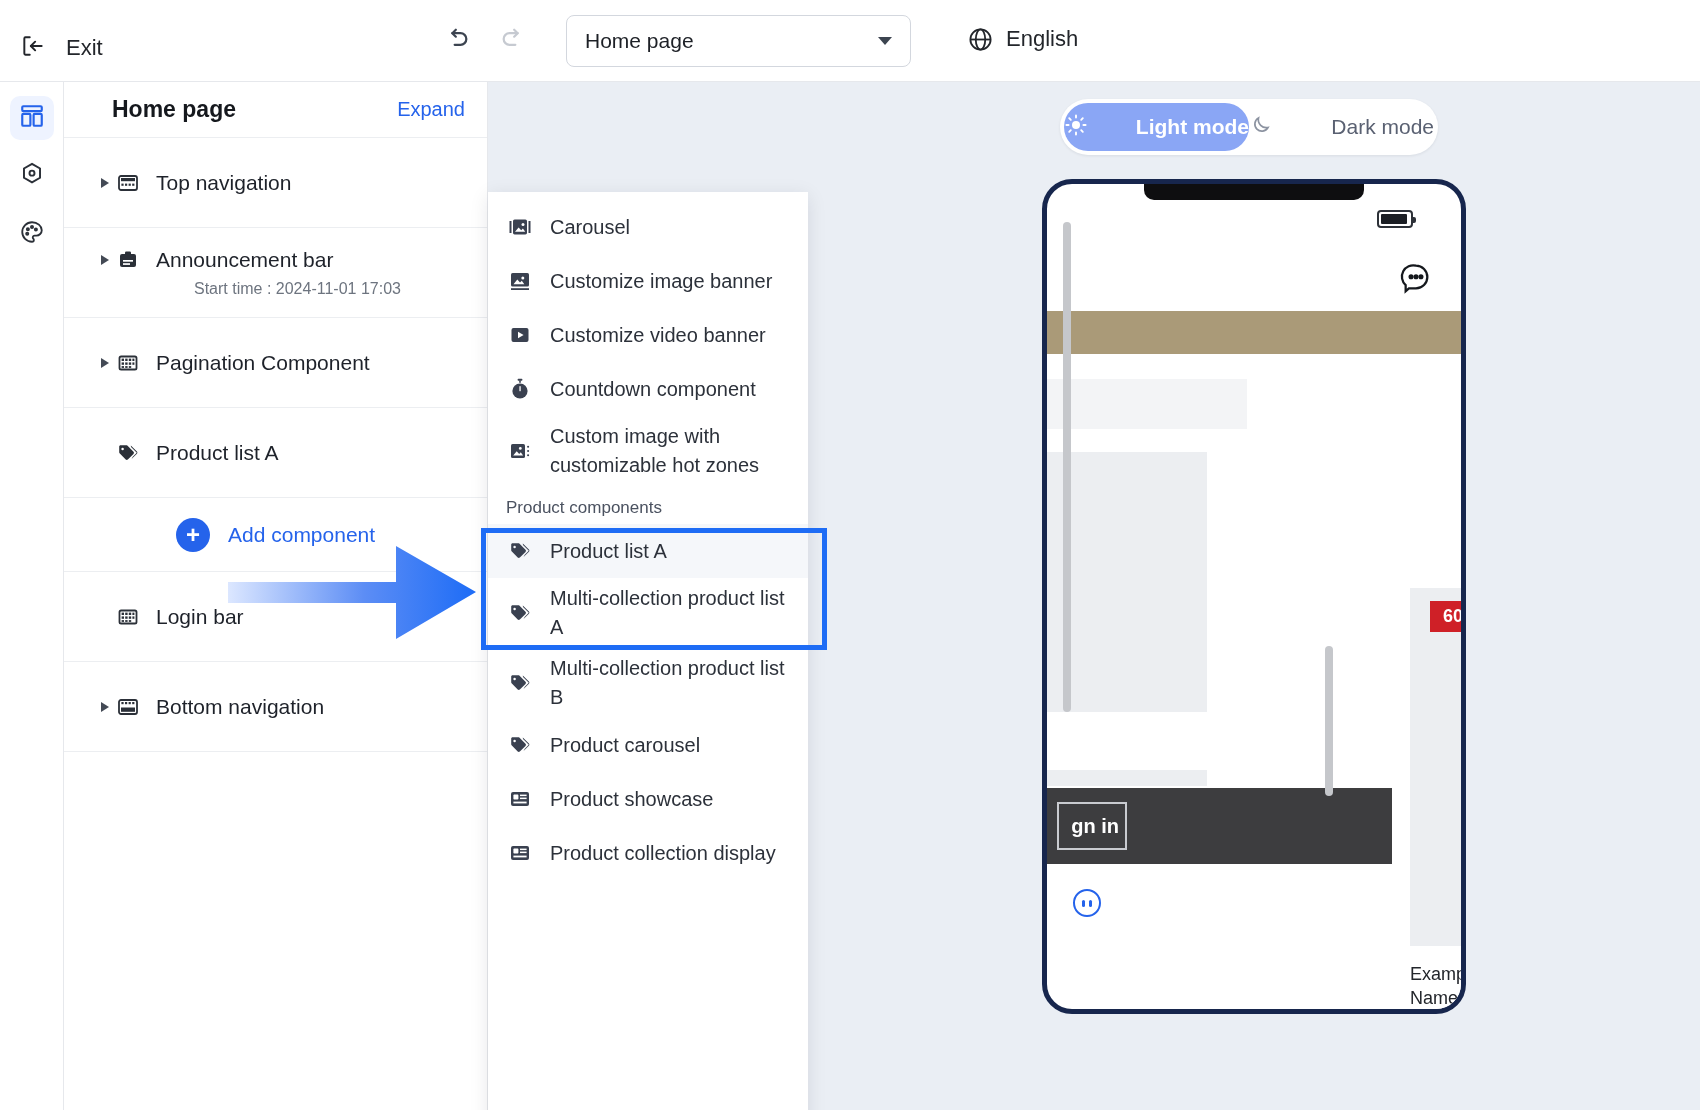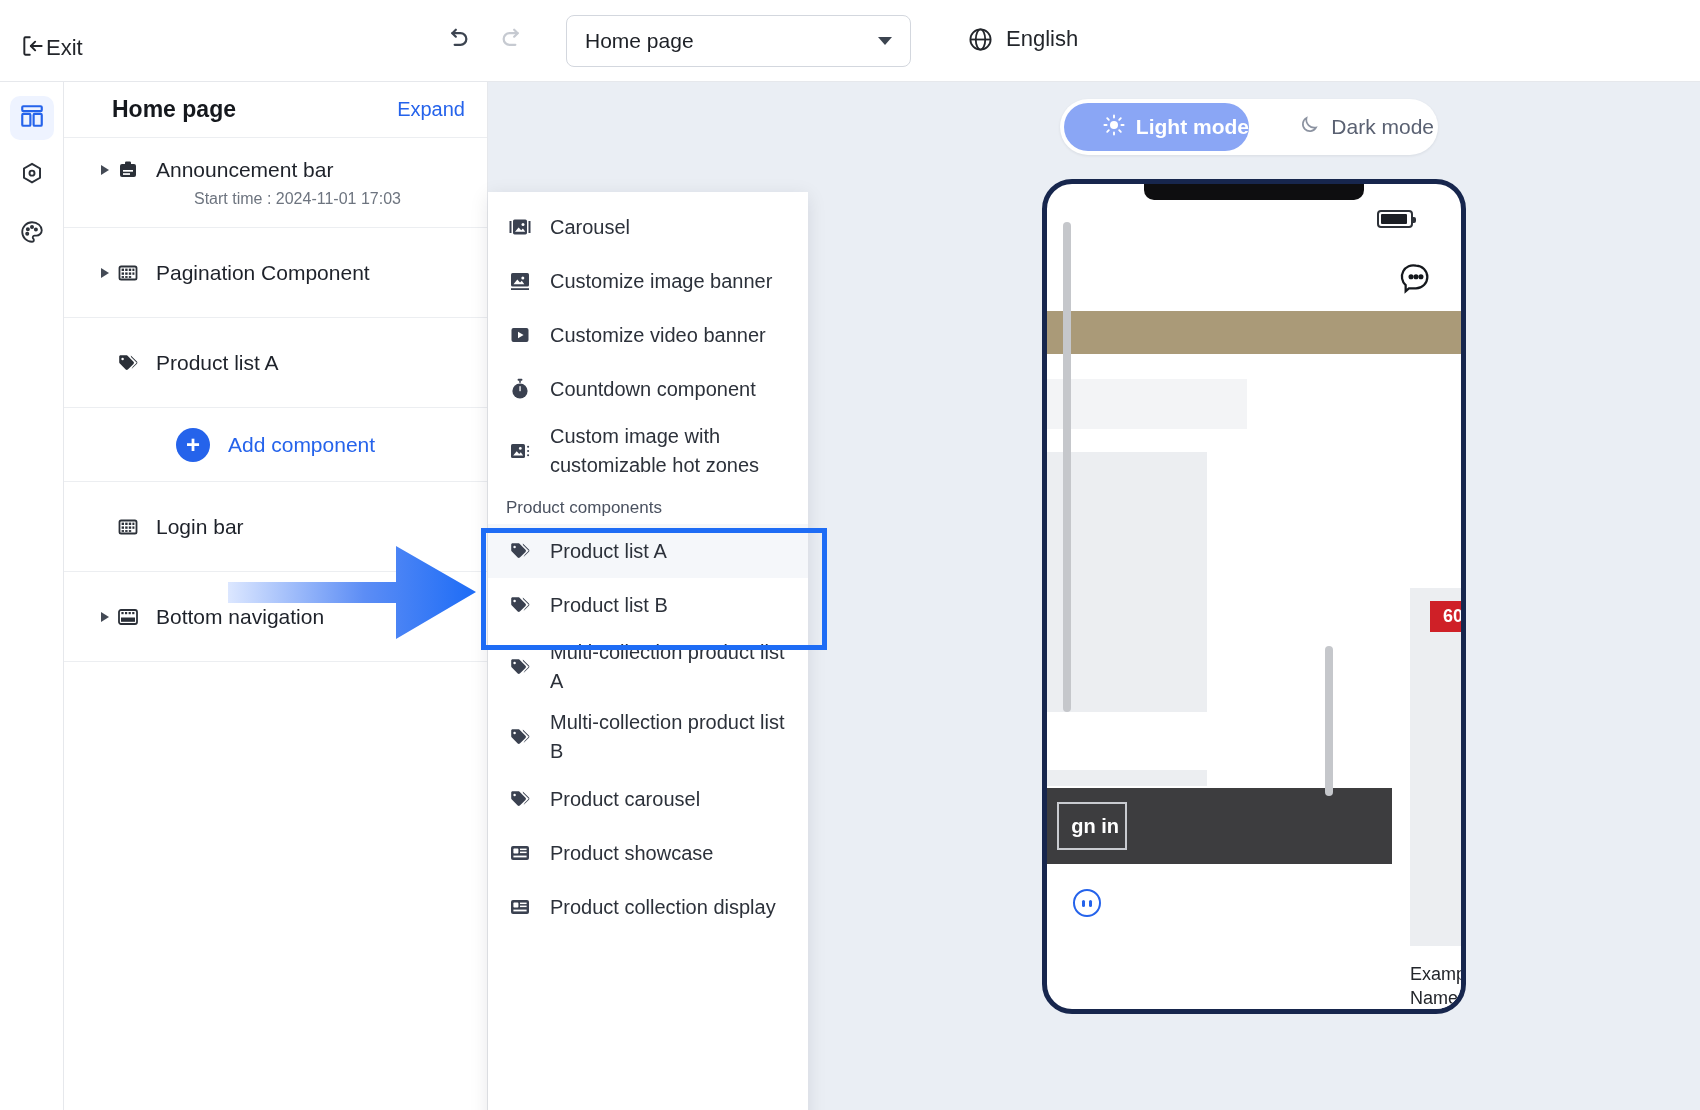--- a/index.html
+++ b/index.html
@@ -11,21 +11,21 @@
   }
   .app { position: relative; width: 1700px; height: 1110px; }
 
   
   .topbar {
     position: absolute; left: 0; top: 0; width: 1700px; height: 82px;
     background: #ffffff; border-bottom: 1px solid #e6e8ec;
     display: flex; align-items: center;
   }
   .exit-btn {
-    display: flex; align-items: center; gap: 0;
+    display: flex; align-items: center; gap: 20px;
     margin-left: 20px; cursor: pointer; margin-top: 14px;
   }
   .exit-label { font-size: 22px; color: #23262b; }
   .topbar-center {
     position: absolute; left: 440px; top: 0; height: 82px;
     display: flex; align-items: center; gap: 22px;
   }
   .icon-btn { width: 34px; height: 34px; display: flex; align-items: center; justify-content: center; cursor: pointer; }
   .page-select {
     width: 345px; height: 52px; border: 1px solid #d3d7de; border-radius: 8px;
@@ -83,21 +83,21 @@
   
   .canvas {
     position: absolute; left: 488px; top: 82px; width: 1212px; height: 1028px;
     background: #eaeef4;
   }
   .mode-toggle {
     position: absolute; left: 572px; top: 17px; width: 378px; height: 56px;
     background: #ffffff; border-radius: 28px; display: flex; align-items: center;
     padding: 4px; box-shadow: 0 1px 3px rgba(16,24,40,.08);
   }
-  .mode-opt { flex: 1; height: 48px; border-radius: 24px; display: flex; align-items: center; justify-content: flex-end; gap: 10px; cursor: pointer; }
+  .mode-opt { flex: 1; height: 48px; border-radius: 24px; display: flex; align-items: center; justify-content: space-between; gap: 10px; cursor: pointer; }
   .mode-opt.active { background: #8aa6f5; }
   .mode-opt.active .mode-text { color: #ffffff; font-weight: bold; }
   .mode-text { font-size: 21px; color: #5a6172; }
 
   .phone-frame {
     position: absolute; left: 554px; top: 97px; width: 424px; height: 835px;
     border: 5px solid #17264d; border-radius: 30px; background: #ffffff; overflow: hidden;
   }
   .phone-notch { position: absolute; left: 50%; transform: translateX(-50%); top: 0; width: 220px; height: 16px; background: #0e0e10; border-radius: 0 0 10px 10px; }
   .phone-batt { position: absolute; right: 48px; top: 26px; width: 36px; height: 18px; border: 2px solid #2d3138; border-radius: 4px; background: #fff; }
@@ -238,20 +238,38 @@
       </span>
     </div>
   </div>
 
   <div class="panel">
     <div class="panel-head">
       <span class="panel-title">Home page</span>
       <span class="panel-expand">Expand</span>
     </div>
 
+    <div class="tree-row tall">
+      <div class="tree-main">
+        <span class="arrow">
+            <i></i>
+          </span>
+        <span class="tree-icon">
+          <svg width="24" height="24" viewBox="0 0 24 24" fill="#2b3038">
+              <rect x="3" y="5" width="18" height="14" rx="2" fill="none" stroke="#2b3038" stroke-width="1.8"></rect>
+              <rect x="5" y="7" width="14" height="3.2" fill="#2b3038"></rect>
+              <rect x="5.4" y="12.6" width="2.2" height="2.2" fill="#2b3038"></rect>
+              <rect x="9" y="12.6" width="2.2" height="2.2" fill="#2b3038"></rect>
+              <rect x="12.6" y="12.6" width="2.2" height="2.2" fill="#2b3038"></rect>
+              <rect x="16.2" y="12.6" width="2.2" height="2.2" fill="#2b3038"></rect>
+            </svg>
+        </span>
+        <span class="tree-label">Top navigation</span>
+      </div>
+    </div>
 
     <div class="tree-row tall">
       <div class="tree-main">
         <span class="arrow">
             <i></i>
           </span>
         <span class="tree-icon">
           <svg width="24" height="24" viewBox="0 0 24 24" fill="#2b3038">
               <rect x="4" y="6" width="16" height="13" rx="2"></rect>
               <rect x="9" y="3.4" width="6" height="3.4" rx="1.2"></rect>
@@ -488,29 +506,20 @@
       </span>
       <span class="menu-label">Product list A</span>
     </div>
     <div class="menu-item">
       <span class="menu-ic">
         <svg width="24" height="24" viewBox="0 0 24 24" fill="#3a4150">
             <path d="M3.2 11.3V5.6c0-.8.6-1.4 1.4-1.4h5.7c.4 0 .7.1 1 .4l6.2 6.2c.6.6.6 1.5 0 2.1l-5.7 5.7c-.6.6-1.5.6-2.1 0L3.6 12.3a1.4 1.4 0 0 1-.4-1zM6.6 6.8a1.25 1.25 0 1 0 0 2.5 1.25 1.25 0 0 0 0-2.5z"></path>
             <path d="M14.8 4.4l6.1 6.1c.6.6.6 1.6 0 2.2l-5.4 5.4 1.3-2.4 4-4-5.8-5.8z"></path>
           </svg>
       </span>
-      <span class="menu-label">Product list B</span>
-    </div>
-    <div class="menu-item">
-      <span class="menu-ic">
-        <svg width="24" height="24" viewBox="0 0 24 24" fill="#3a4150">
-            <path d="M3.2 11.3V5.6c0-.8.6-1.4 1.4-1.4h5.7c.4 0 .7.1 1 .4l6.2 6.2c.6.6.6 1.5 0 2.1l-5.7 5.7c-.6.6-1.5.6-2.1 0L3.6 12.3a1.4 1.4 0 0 1-.4-1zM6.6 6.8a1.25 1.25 0 1 0 0 2.5 1.25 1.25 0 0 0 0-2.5z"></path>
-            <path d="M14.8 4.4l6.1 6.1c.6.6.6 1.6 0 2.2l-5.4 5.4 1.3-2.4 4-4-5.8-5.8z"></path>
-          </svg>
-      </span>
       <span class="menu-label">Multi-collection product list A</span>
     </div>
     <div class="menu-item">
       <span class="menu-ic">
         <svg width="24" height="24" viewBox="0 0 24 24" fill="#3a4150">
             <path d="M3.2 11.3V5.6c0-.8.6-1.4 1.4-1.4h5.7c.4 0 .7.1 1 .4l6.2 6.2c.6.6.6 1.5 0 2.1l-5.7 5.7c-.6.6-1.5.6-2.1 0L3.6 12.3a1.4 1.4 0 0 1-.4-1zM6.6 6.8a1.25 1.25 0 1 0 0 2.5 1.25 1.25 0 0 0 0-2.5z"></path>
             <path d="M14.8 4.4l6.1 6.1c.6.6.6 1.6 0 2.2l-5.4 5.4 1.3-2.4 4-4-5.8-5.8z"></path>
           </svg>
       </span>
       <span class="menu-label">Multi-collection product list B</span>

